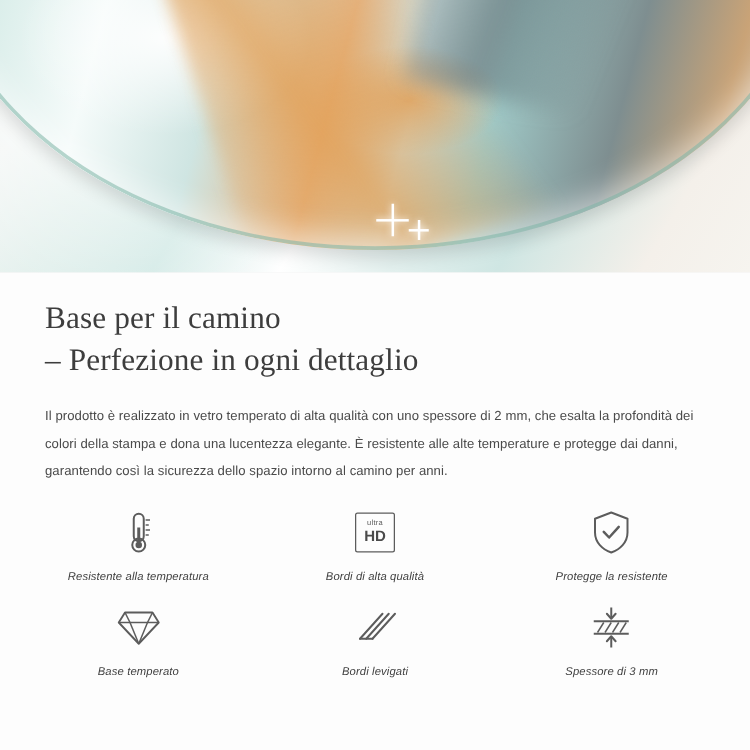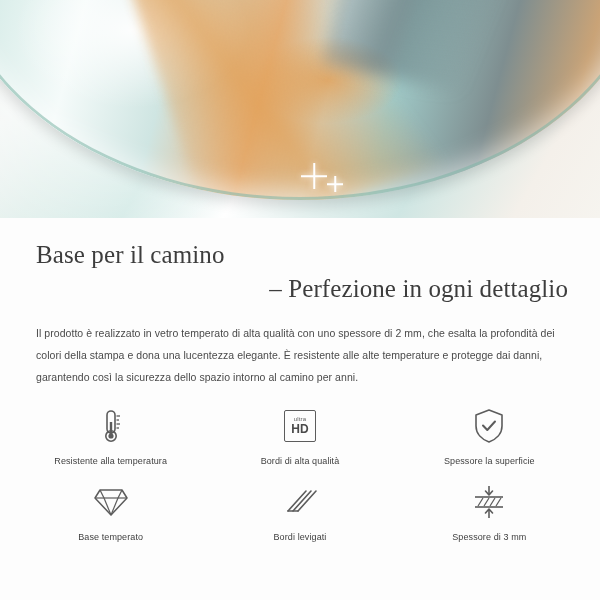--- a/index.html
+++ b/index.html
@@ -108,21 +108,21 @@
   }
   .headline {
     font-family: "Liberation Serif", serif;
     font-size: 25px;
     line-height: 1.35;
     color: #3d3d3d;
     font-weight: 400;
     margin: 0;
     letter-spacing: 0.1px;
   }
-  .headline .line2 { display: block; text-align: right; }
+  .headline .line2 { display: block; }
   .desc {
     margin: 16px 0 0 0;
     font-size: 10.5px;
     line-height: 2.1;
     color: #4a4a4a;
     max-width: 540px;
     letter-spacing: 0.05px;
   }
 
   
@@ -143,20 +143,21 @@
     height: 44px;
     display: flex;
     align-items: center;
     justify-content: center;
   }
   .feature-label {
     margin-top: 8px;
     font-size: 9px;
     color: #3f3f3f;
     letter-spacing: 0.1px;
+    font-style: italic;
   }
   .hd-box {
     width: 30px;
     height: 30px;
     border: 1.6px solid #5c5c5c;
     border-radius: 2px;
     display: flex;
     flex-direction: column;
     align-items: center;
     justify-content: center;
@@ -228,21 +229,21 @@
       <div class="feature-label">Bordi di alta qualità</div>
     </div>
 
     <div class="feature">
       <div class="feature-icon">
         <svg width="36" height="40" viewBox="0 0 36 40">
           <path d="M18 4 L31 9 V20 C31 28 25 33.5 18 36 C11 33.5 5 28 5 20 V9 Z" fill="none" stroke="#5c5c5c" stroke-width="1.6" stroke-linejoin="round"></path>
           <path d="M12 19.5 L16.3 24 L24 15.5" fill="none" stroke="#5c5c5c" stroke-width="2" stroke-linecap="round" stroke-linejoin="round"></path>
         </svg>
       </div>
-      <div class="feature-label">Spessore la superficie</div>
+      <div class="feature-label">Protegge la resistente</div>
     </div>
 
     <div class="feature">
       <div class="feature-icon">
         <svg width="38" height="36" viewBox="0 0 38 36">
           <path d="M8 6 H30 L35 14 L19 31 L3 14 Z" fill="none" stroke="#5c5c5c" stroke-width="1.5" stroke-linejoin="round"></path>
           <line x1="3" y1="14" x2="35" y2="14" stroke="#5c5c5c" stroke-width="1.2"></line>
           <line x1="8" y1="6" x2="12" y2="14" stroke="#5c5c5c" stroke-width="1.2"></line>
           <line x1="30" y1="6" x2="26" y2="14" stroke="#5c5c5c" stroke-width="1.2"></line>
           <line x1="12" y1="14" x2="19" y2="31" stroke="#5c5c5c" stroke-width="1.2"></line>

